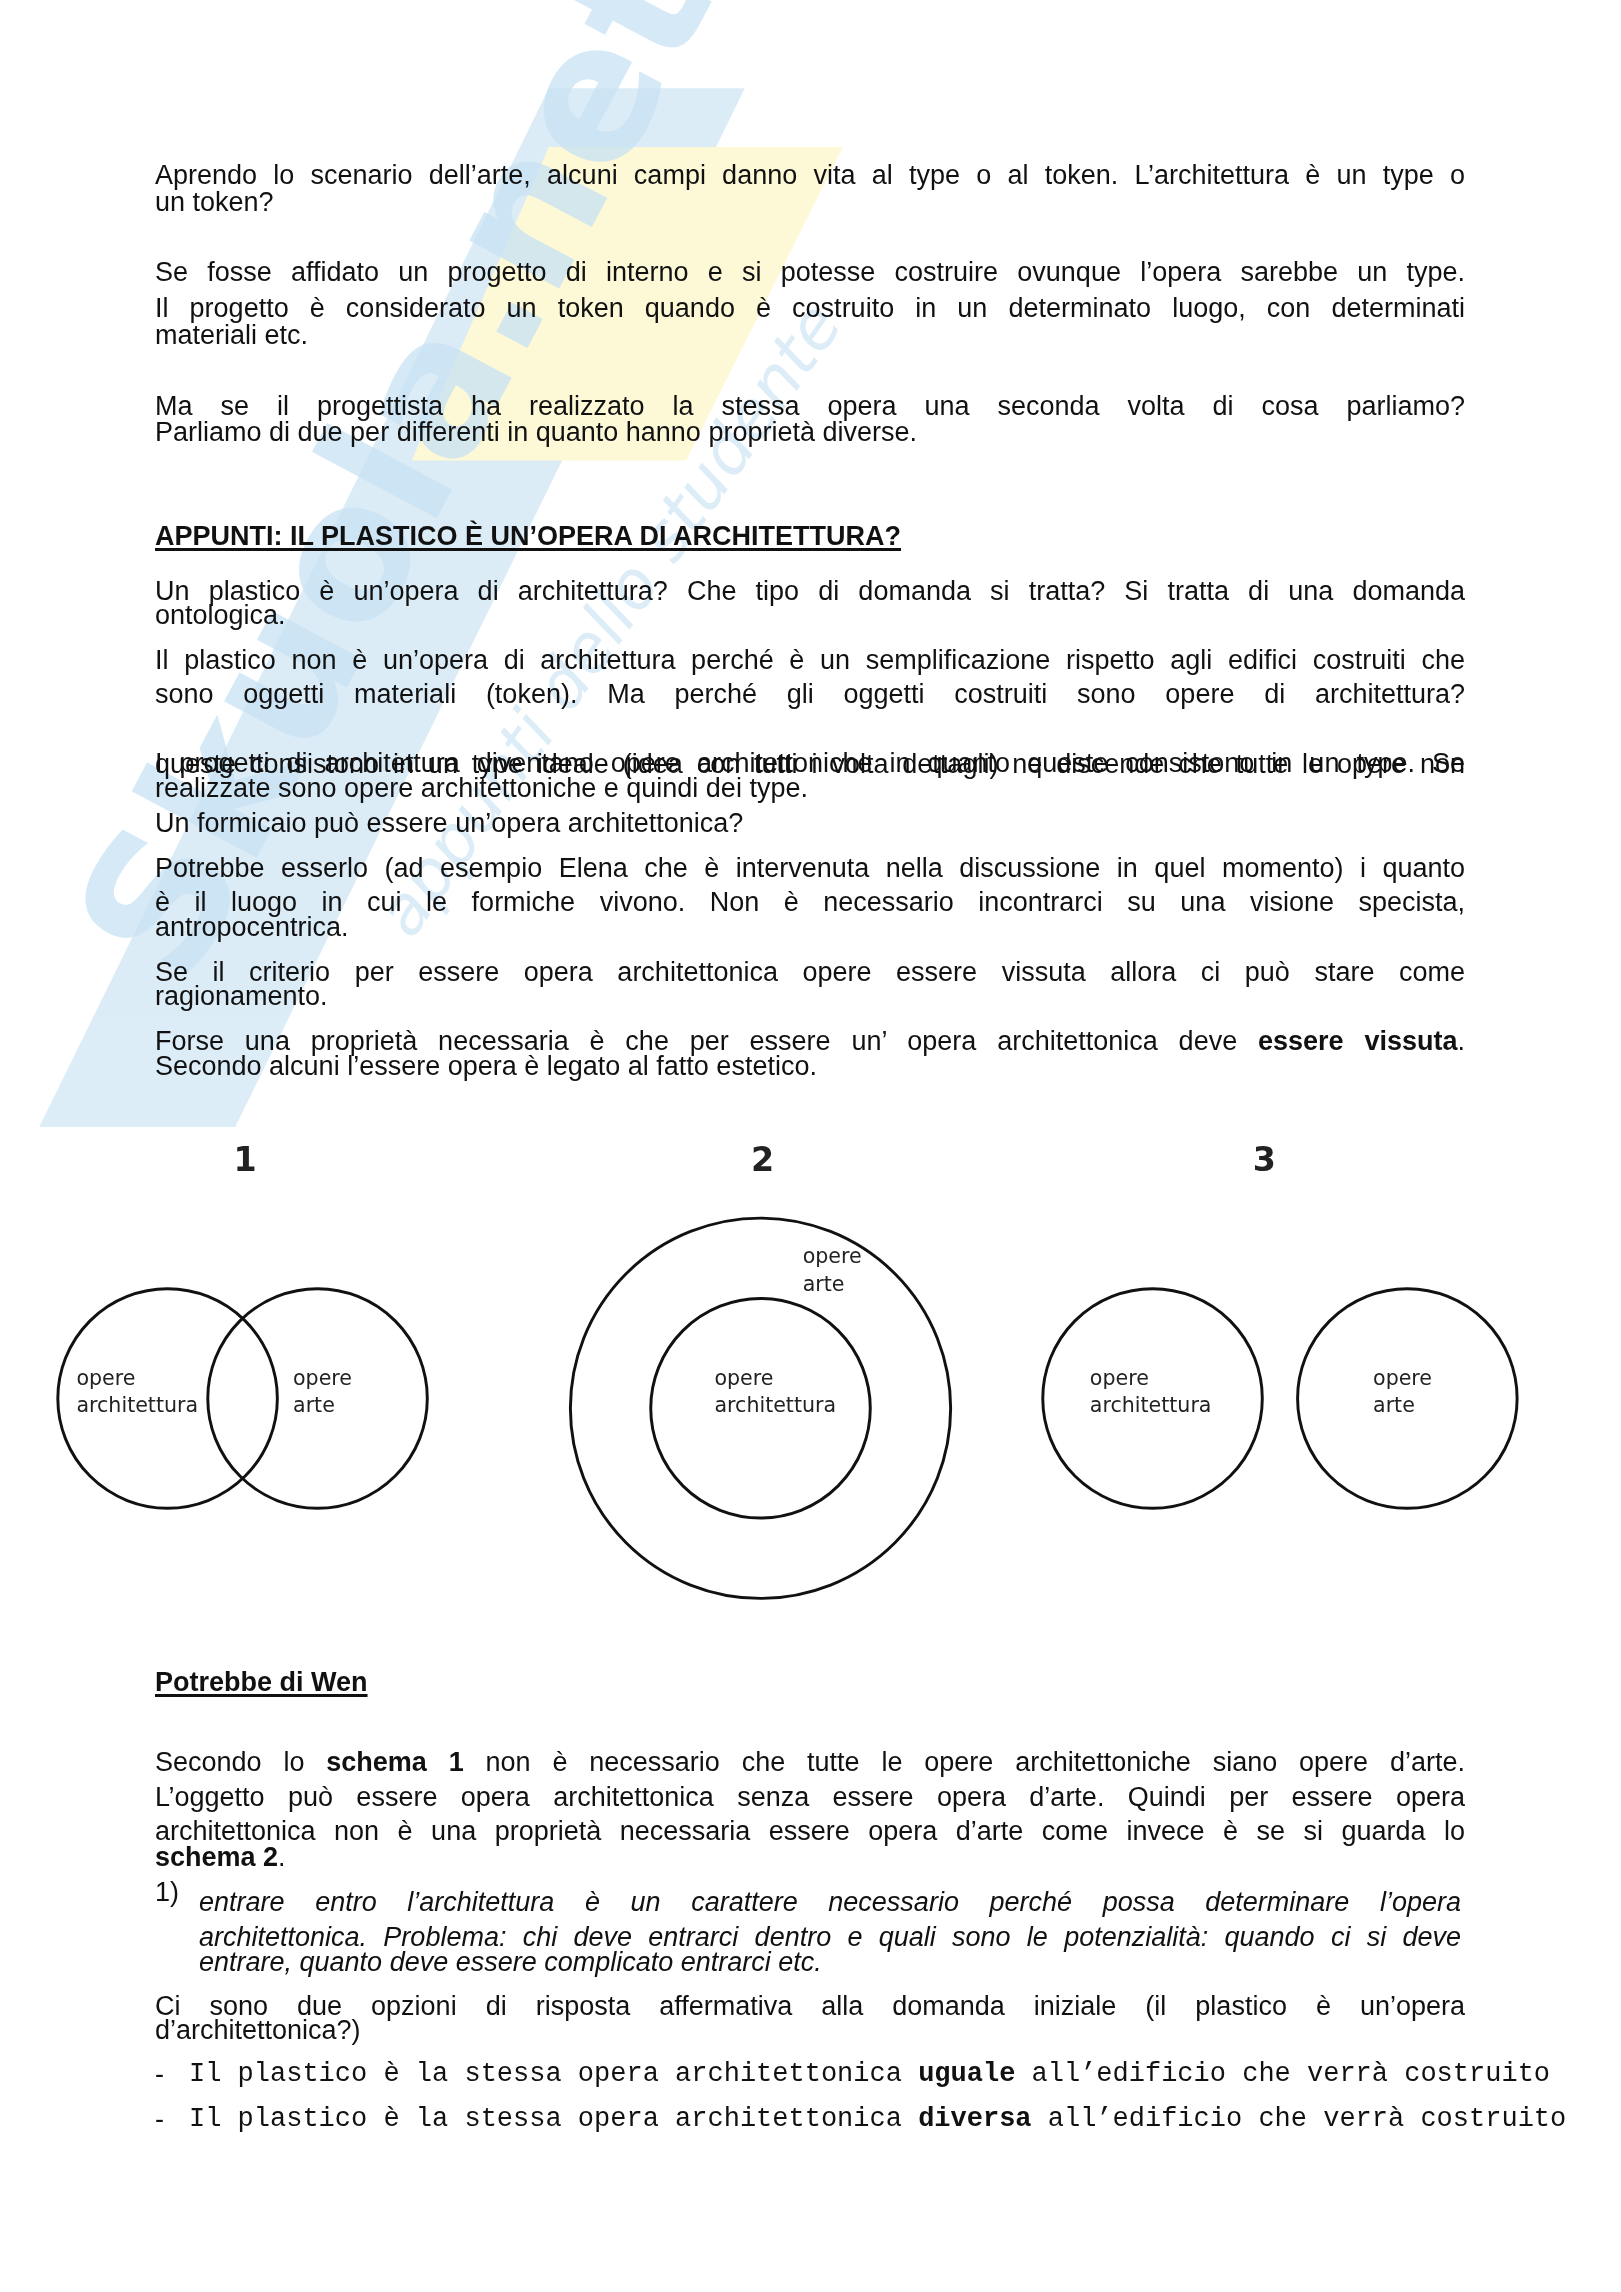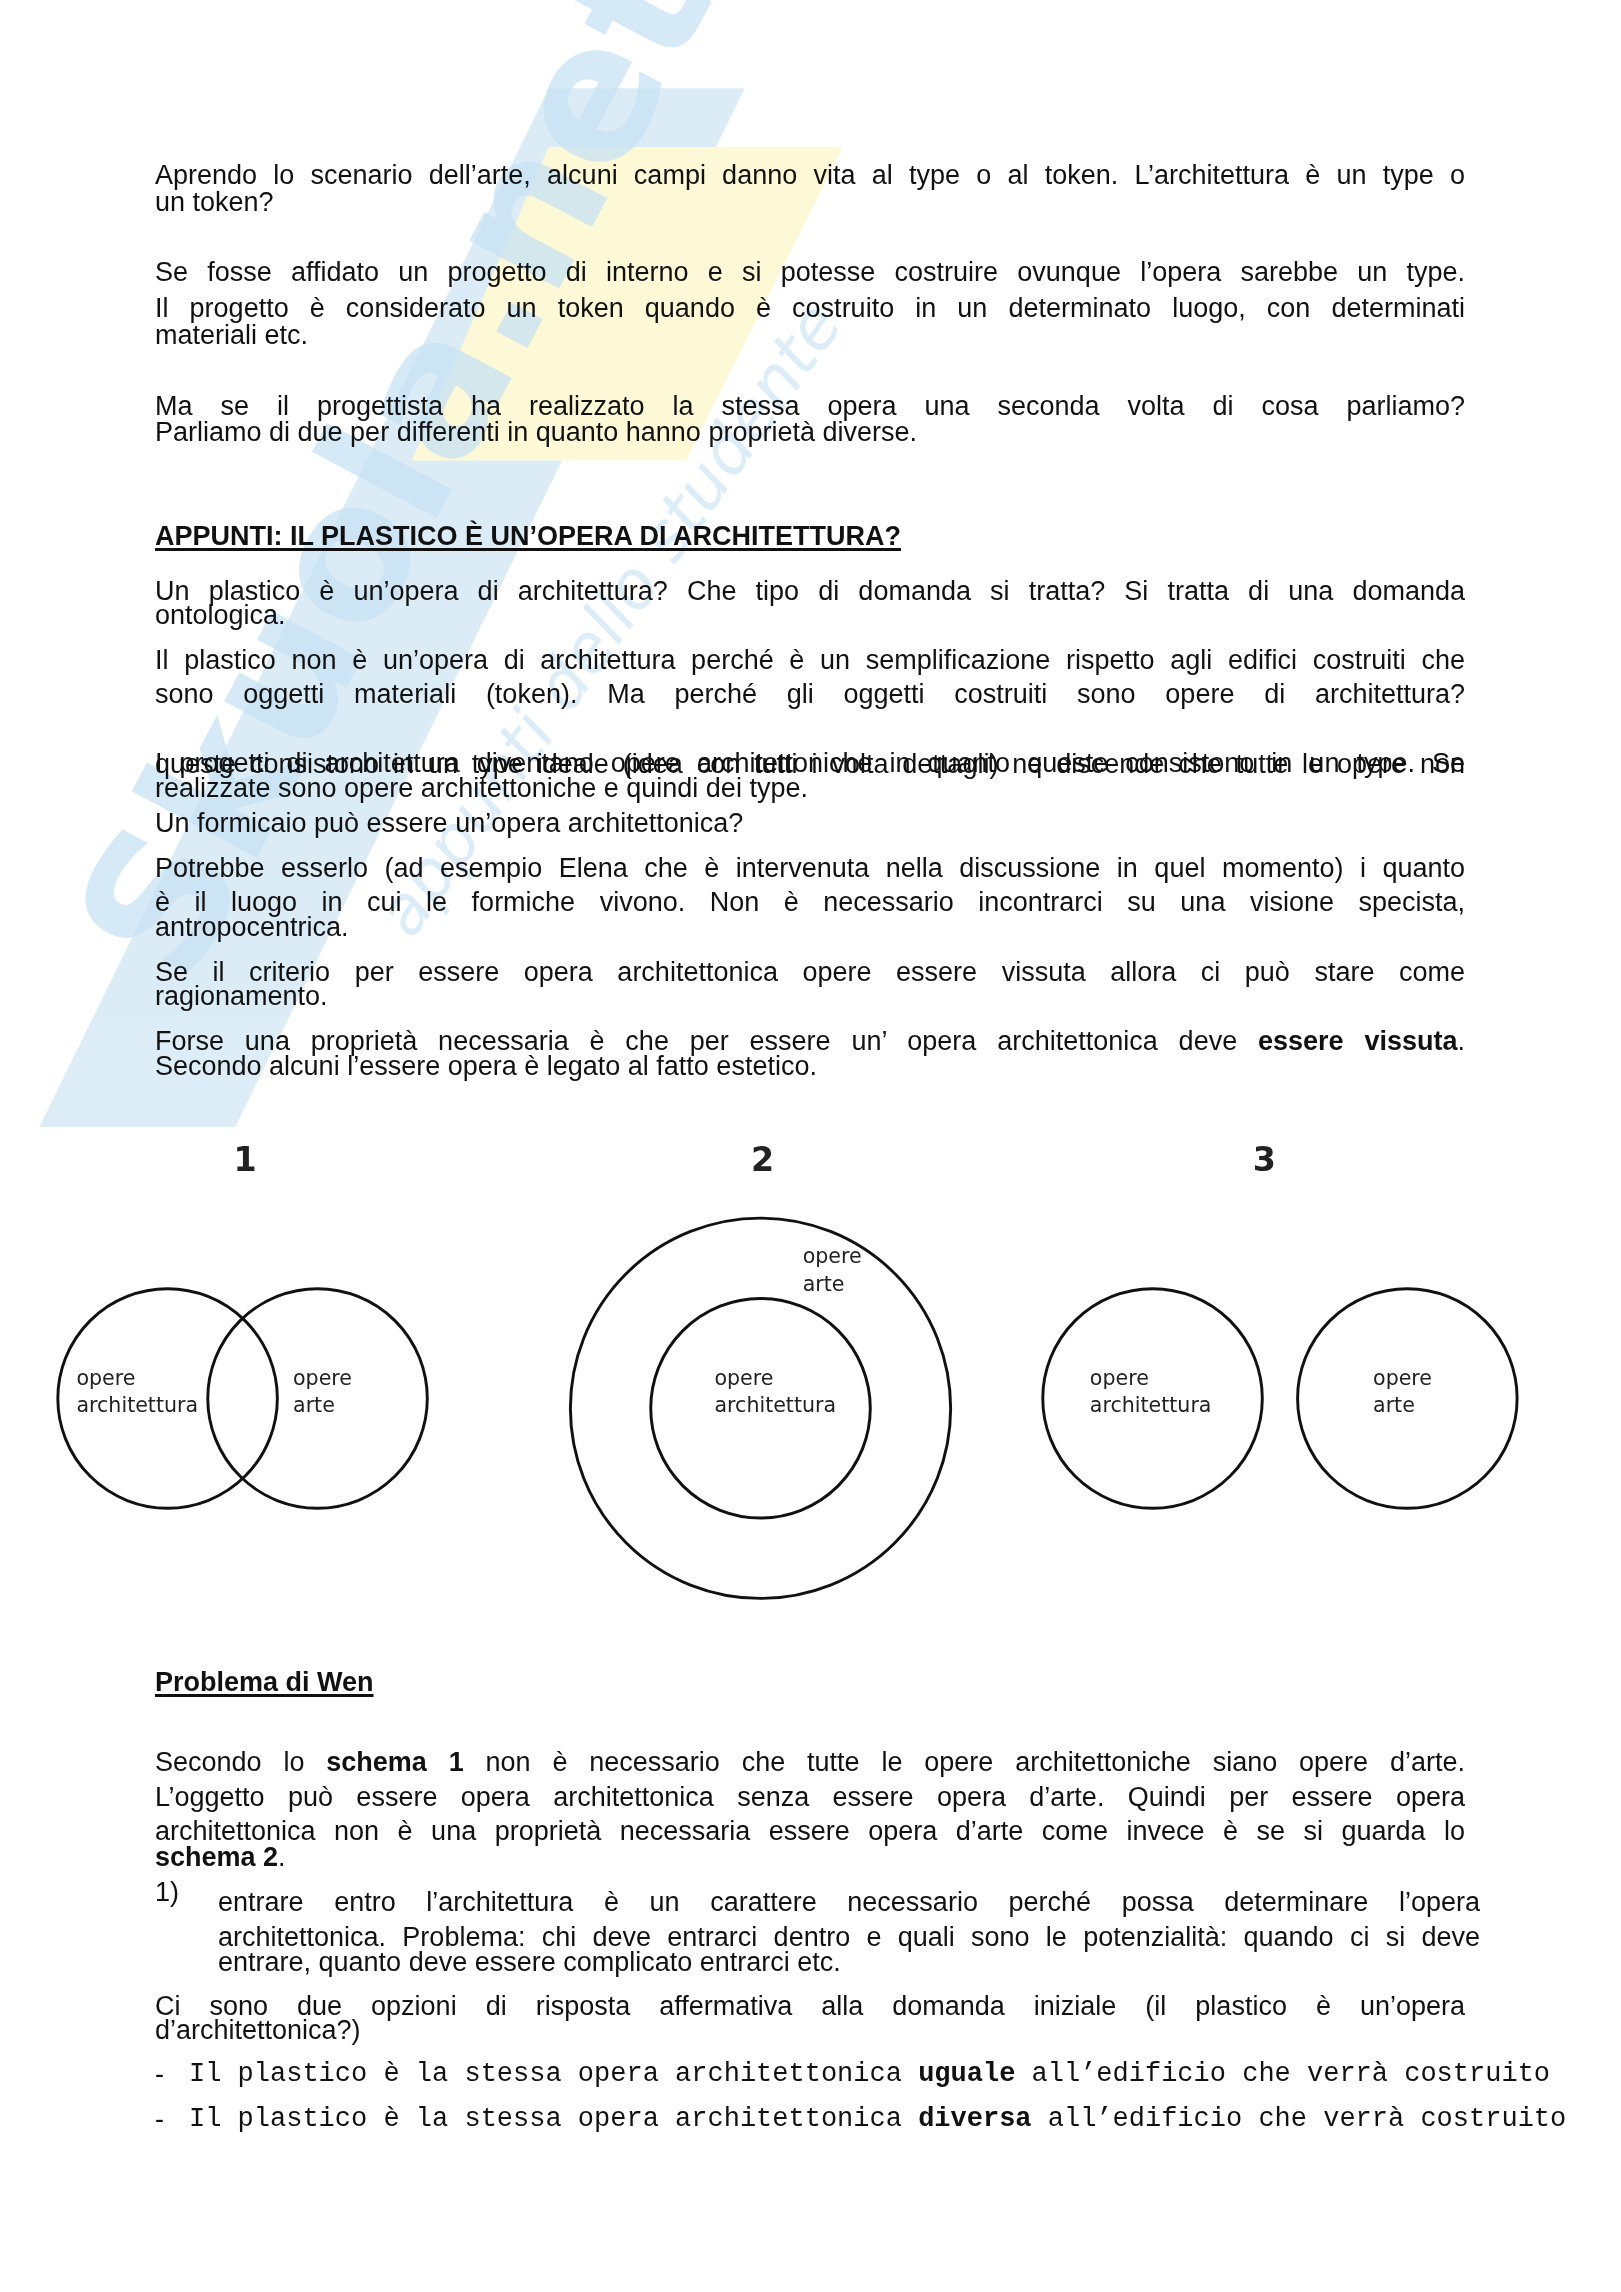--- a/index.html
+++ b/index.html
@@ -4,21 +4,21 @@
 <style>
   html, body { margin: 0; padding: 0; background: #ffffff; }
   body { width: 1621px; height: 2293px; position: relative; overflow: hidden;
          font-family: "Liberation Sans", sans-serif; color: #111111; }
   .watermark { position: absolute; left: 0; top: 0; width: 1621px; height: 1274px; pointer-events: none; z-index: 0; }
   .page { position: absolute; left: 155px; top: 0; width: 1310px; z-index: 1; }
   .ln { position: absolute; left: 0; width: 1310px; font-size: 27px; line-height: 33px; white-space: nowrap; }
   .just { text-align: justify; text-align-last: justify; margin-top: 10px; }
   .heading { font-weight: bold; text-decoration: underline; text-decoration-thickness: 2.9px; text-underline-offset: 2.9px; font-size: 27px; }
   b { font-weight: bold; }
-  .indent { left: 63px; width: 1262px; }
+  .indent { left: 44px; width: 1262px; font-style: italic; }
   .dash-text { left: 34px; width: auto; font-family: Liberation Mono, monospace; }
   .diagram { position: absolute; left: 0; top: 1117px; width: 1621px; height: 510px; z-index: 1; }
   .diagram text { font-family: "DejaVu Sans", sans-serif; }
 </style>
 </head>
 <body>
 
 <svg class="watermark" viewBox="0 0 1654 1300">
   <g opacity="0.9">
     <polygon points="40,1150 560,90 760,90 240,1150" fill="#d8ebf7"></polygon>
@@ -52,21 +52,21 @@
   <div class="ln just" style="top:842px">Potrebbe esserlo (ad esempio Elena che è intervenuta nella discussione in quel momento) i quanto</div>
   <div class="ln just" style="top:876px">è il luogo in cui le formiche vivono. Non è necessario incontrarci su una visione specista,</div>
   <div class="ln" style="top:911px">antropocentrica.</div>
   <div class="ln just" style="top:946px">Se il criterio per essere opera architettonica opere essere vissuta allora ci può stare come</div>
   <div class="ln" style="top:980px">ragionamento.</div>
   <div class="ln just" style="top:1015px">
     <span>Forse una proprietà necessaria è che per essere un’ opera architettonica deve </span><b>essere vissuta</b><span>.</span>
   </div>
   <div class="ln" style="top:1050px">Secondo alcuni l’essere opera è legato al fatto estetico.</div>
 
-  <div class="ln heading" style="top:1666px">Problema di Wen</div>
+  <div class="ln heading" style="top:1666px">Potrebbe di Wen</div>
   <div class="ln just" style="top:1736px">
     <span>Secondo lo </span><b>schema 1</b><span> non è necessario che tutte le opere architettoniche siano opere d’arte.</span>
   </div>
   <div class="ln just" style="top:1771px">L’oggetto può essere opera architettonica senza essere opera d’arte. Quindi per essere opera</div>
   <div class="ln just" style="top:1805px">architettonica non è una proprietà necessaria essere opera d’arte come invece è se si guarda lo</div>
   <div class="ln" style="top:1841px"><b>schema 2</b><span>.</span></div>
 
   <div class="ln" style="top:1876px; width:59px">1)</div>
   <div class="ln just indent" style="top:1876px">entrare entro l’architettura è un carattere necessario perché possa determinare l’opera</div>
   <div class="ln just indent" style="top:1911px">architettonica. Problema: chi deve entrarci dentro e quali sono le potenzialità: quando ci si deve</div>

